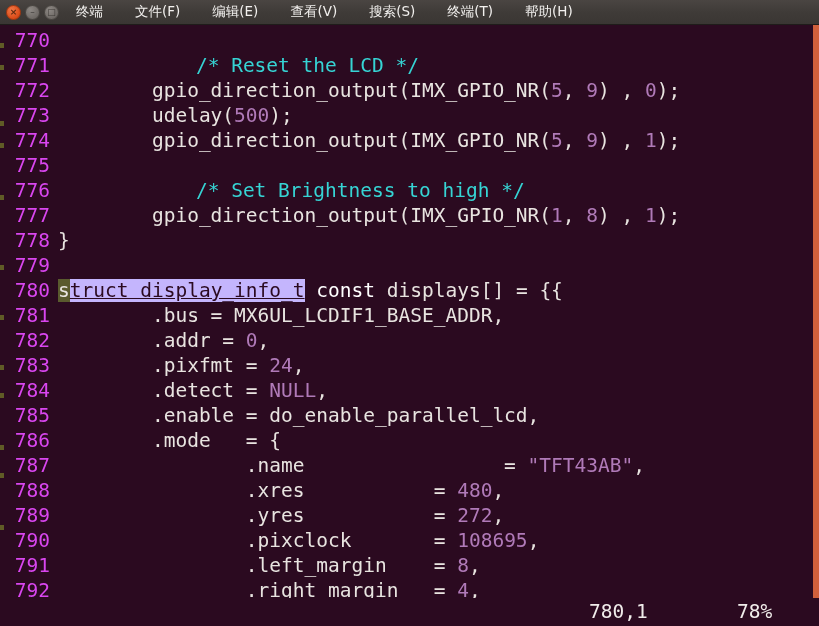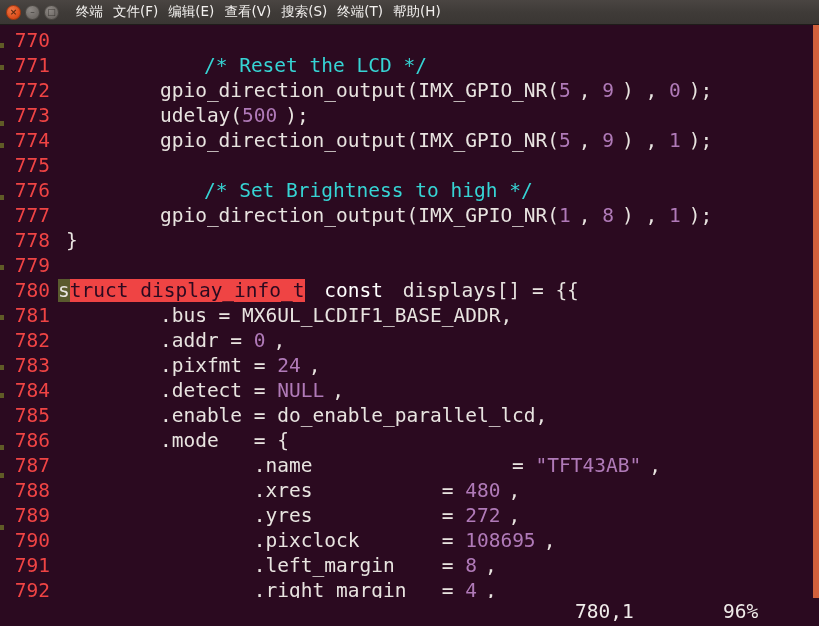--- a/index.html
+++ b/index.html
@@ -65,21 +65,21 @@
   .win-btn.min, .win-btn.max {
     background: radial-gradient(circle at 35% 30%, #8d8884 0%, #6e6965 70%, #5c5753 100%);
     border: 1px solid #4d4945;
     color: #3c3835;
   }
   .win-btn .glyph { transform: translateY(-0.5px); }
 
   .menubar {
     display: flex;
     align-items: center;
-    gap: 4px;
+    gap: 26px;
     font-family: "DejaVu Sans", "Liberation Sans", sans-serif;
     font-size: 13.5px;
     color: #f2f0ee;
   }
   .menu-item {
     padding: 1px 3px;
     white-space: nowrap;
     cursor: default;
   }
 
@@ -135,50 +135,51 @@
   }
 
   .row {
     height: 25px;
     display: flex;
     align-items: center;
     white-space: pre;
   }
 
   .lnum {
-    color: #ef4444;
+    color: #d946ef;
     width: 58px;
     min-width: 58px;
     text-align: right;
     padding-right: 8px;
     box-sizing: border-box;
     display: inline-block;
   }
   .code { display: inline-block; white-space: pre; }
 
   
-  .t-norm   { color: #e8e4e0; margin-left: 8px; }
+  .t-norm   { color: #e8e4e0; }
   .t-cmt    { color: #36d4d4; margin-left: 44px; }
   .t-num    { color: #b07ab8; }
   .t-str    { color: #b07ab8; }
   .t-kw     { color: #ffffff; }
 
   .hl {
-    background: #ef4444;
+    background: #c4b5fd;
     color: #2b0a20;
+    text-decoration: underline;
   }
   .cursor {
     background: #5a5a2e;
     color: #e8e4e0;
   }
 
   
   .statusline {
     position: absolute;
-    left: 1px;
+    left: 15px;
     right: 0;
     bottom: 0;
     height: 28px;
     background: #2b0a20;
     color: #f0ecea;
     font-size: 19.5px;
     line-height: 28px;
     white-space: pre;
     z-index: 4;
   }
@@ -236,17 +237,17 @@
         <div class="mark" style="top: 420px;"></div>
         <div class="mark" style="top: 448px;"></div>
         <div class="mark" style="top: 500px;"></div>
       </div>
     <div class="right-strip"></div>
 
     <div class="screen" id="screen"><div class="row"><span class="lnum">770</span><span class="code"><span class="t-norm"></span></span></div><div class="row"><span class="lnum">771</span><span class="code"><span class="t-norm">        </span><span class="t-cmt">/* Reset the LCD */</span></span></div><div class="row"><span class="lnum">772</span><span class="code"><span class="t-norm">        gpio_direction_output(IMX_GPIO_NR(</span><span class="t-num">5</span><span class="t-norm">, </span><span class="t-num">9</span><span class="t-norm">) , </span><span class="t-num">0</span><span class="t-norm">);</span></span></div><div class="row"><span class="lnum">773</span><span class="code"><span class="t-norm">        udelay(</span><span class="t-num">500</span><span class="t-norm">);</span></span></div><div class="row"><span class="lnum">774</span><span class="code"><span class="t-norm">        gpio_direction_output(IMX_GPIO_NR(</span><span class="t-num">5</span><span class="t-norm">, </span><span class="t-num">9</span><span class="t-norm">) , </span><span class="t-num">1</span><span class="t-norm">);</span></span></div><div class="row"><span class="lnum">775</span><span class="code"><span class="t-norm"></span></span></div><div class="row"><span class="lnum">776</span><span class="code"><span class="t-norm">        </span><span class="t-cmt">/* Set Brightness to high */</span></span></div><div class="row"><span class="lnum">777</span><span class="code"><span class="t-norm">        gpio_direction_output(IMX_GPIO_NR(</span><span class="t-num">1</span><span class="t-norm">, </span><span class="t-num">8</span><span class="t-norm">) , </span><span class="t-num">1</span><span class="t-norm">);</span></span></div><div class="row"><span class="lnum">778</span><span class="code"><span class="t-norm">}</span></span></div><div class="row"><span class="lnum">779</span><span class="code"><span class="t-norm"></span></span></div><div class="row"><span class="lnum">780</span><span class="code"><span class="cursor">s</span><span class="hl">truct display_info_t</span><span class="t-norm"> </span><span class="t-kw">const</span><span class="t-norm"> displays[] = {{</span></span></div><div class="row"><span class="lnum">781</span><span class="code"><span class="t-norm">        .bus = MX6UL_LCDIF1_BASE_ADDR,</span></span></div><div class="row"><span class="lnum">782</span><span class="code"><span class="t-norm">        .addr = </span><span class="t-num">0</span><span class="t-norm">,</span></span></div><div class="row"><span class="lnum">783</span><span class="code"><span class="t-norm">        .pixfmt = </span><span class="t-num">24</span><span class="t-norm">,</span></span></div><div class="row"><span class="lnum">784</span><span class="code"><span class="t-norm">        .detect = </span><span class="t-num">NULL</span><span class="t-norm">,</span></span></div><div class="row"><span class="lnum">785</span><span class="code"><span class="t-norm">        .enable = do_enable_parallel_lcd,</span></span></div><div class="row"><span class="lnum">786</span><span class="code"><span class="t-norm">        .mode   = {</span></span></div><div class="row"><span class="lnum">787</span><span class="code"><span class="t-norm">                .name                 = </span><span class="t-str">"TFT43AB"</span><span class="t-norm">,</span></span></div><div class="row"><span class="lnum">788</span><span class="code"><span class="t-norm">                .xres           = </span><span class="t-num">480</span><span class="t-norm">,</span></span></div><div class="row"><span class="lnum">789</span><span class="code"><span class="t-norm">                .yres           = </span><span class="t-num">272</span><span class="t-norm">,</span></span></div><div class="row"><span class="lnum">790</span><span class="code"><span class="t-norm">                .pixclock       = </span><span class="t-num">108695</span><span class="t-norm">,</span></span></div><div class="row"><span class="lnum">791</span><span class="code"><span class="t-norm">                .left_margin    = </span><span class="t-num">8</span><span class="t-norm">,</span></span></div><div class="row"><span class="lnum">792</span><span class="code"><span class="t-norm">                .right_margin   = </span><span class="t-num">4</span><span class="t-norm">,</span></span></div></div>
 
     <div class="statusline">
       <span class="st-pos">780,1</span>
-      <span class="st-pct">96%</span>
+      <span class="st-pct">78%</span>
     </div>
 
   </div>
 </div>
 
 </body></html>

